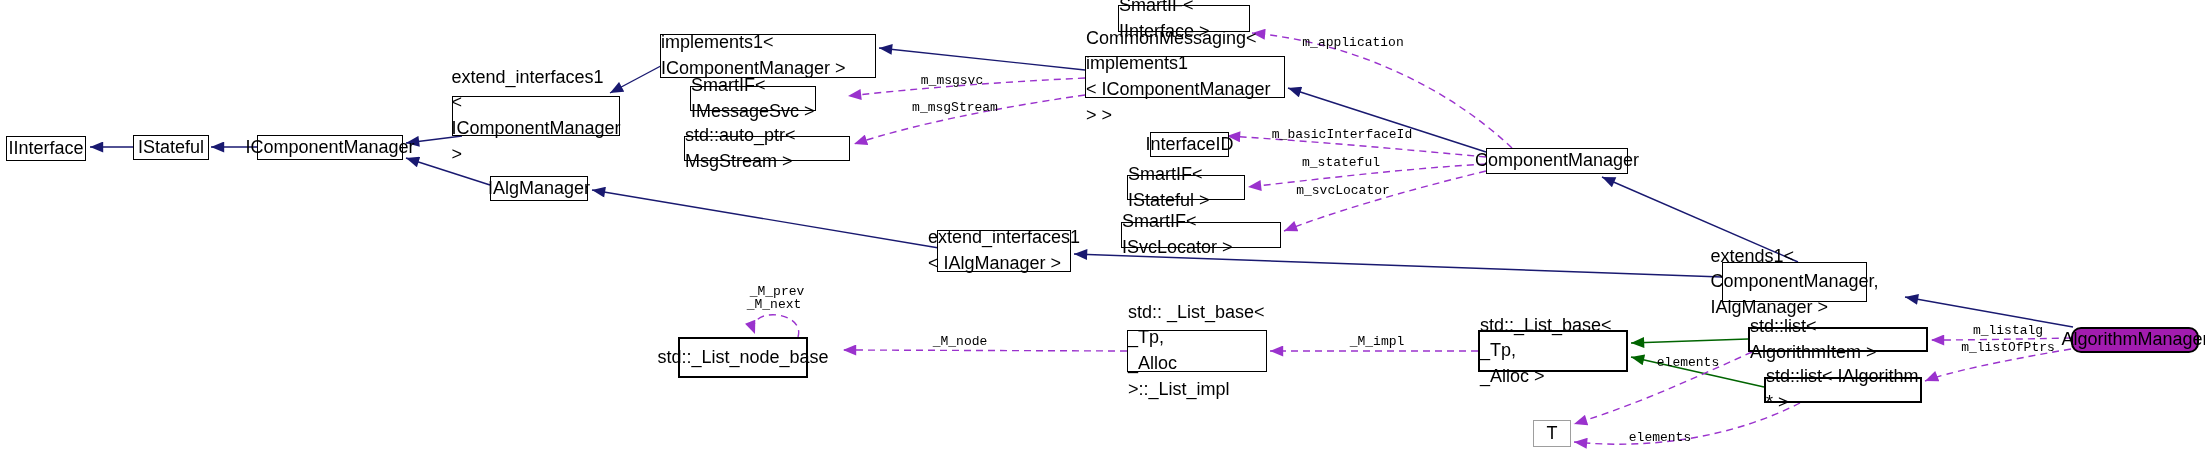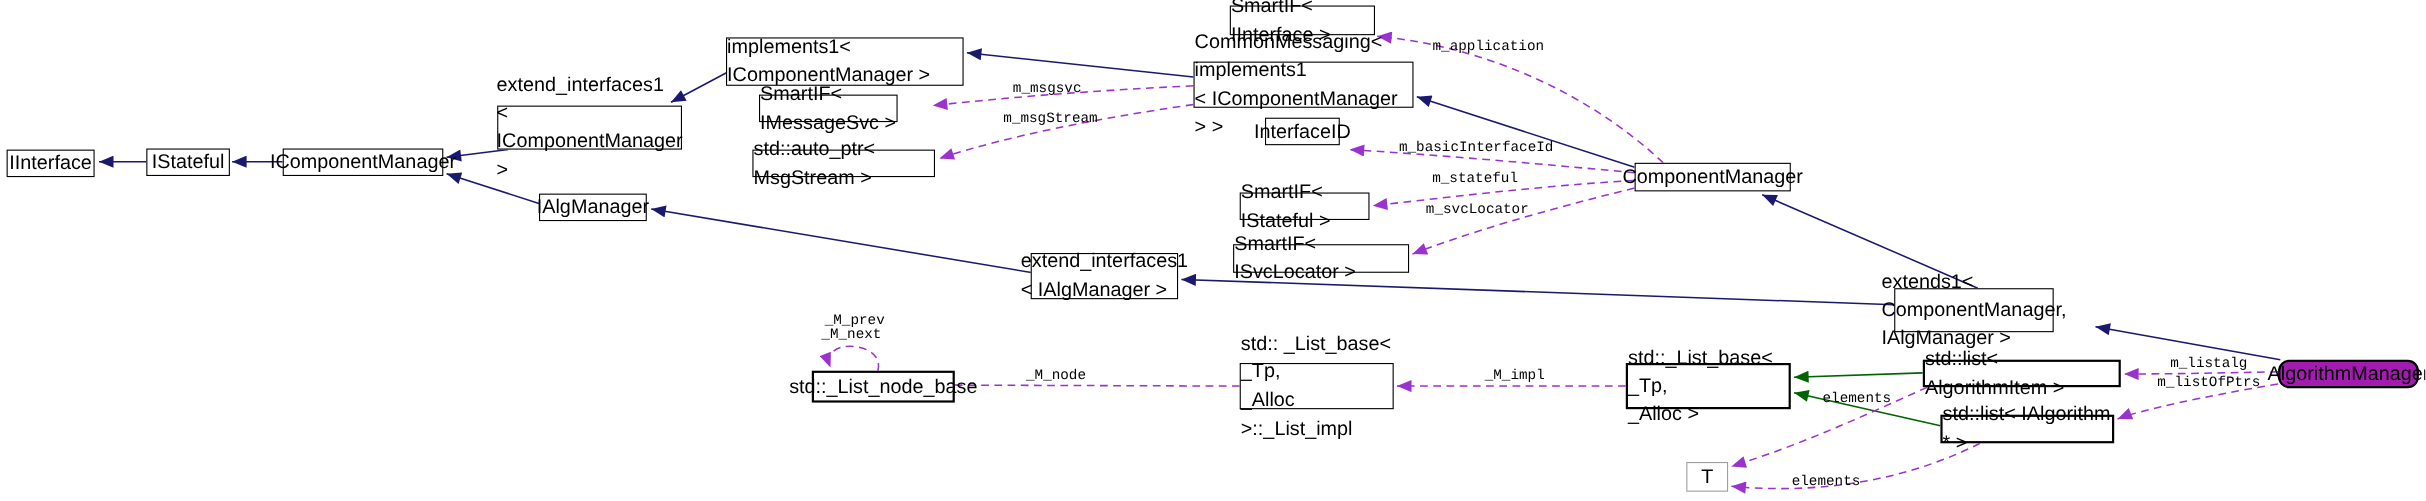--- a/index.html
+++ b/index.html
@@ -77,36 +77,36 @@
   <div class="node" style="left:257px;top:135px;width:146px;height:25px">IComponentManager</div>
   <div class="node" style="left:452px;top:96px;width:168px;height:40px">extend_interfaces1
 &lt; IComponentManager &gt;</div>
   <div class="node" style="left:490px;top:176px;width:98px;height:25px">IAlgManager</div>
   <div class="node" style="left:660px;top:34px;width:216px;height:44px">implements1&lt; IComponentManager &gt;</div>
   <div class="node" style="left:690px;top:86px;width:126px;height:25px">SmartIF&lt; IMessageSvc &gt;</div>
   <div class="node" style="left:684px;top:136px;width:166px;height:25px">std::auto_ptr&lt; MsgStream &gt;</div>
   <div class="node" style="left:1085px;top:56px;width:200px;height:42px">CommonMessaging&lt; implements1
 &lt; IComponentManager &gt; &gt;</div>
   <div class="node" style="left:1118px;top:5px;width:132px;height:27px">SmartIF&lt; IInterface &gt;</div>
-  <div class="node" style="left:1150px;top:107px;width:68px;height:25px">InterfaceID</div>
+  <div class="node" style="left:1150px;top:132px;width:79px;height:25px">InterfaceID</div>
   <div class="node" style="left:1486px;top:148px;width:142px;height:26px">ComponentManager</div>
   <div class="node" style="left:1127px;top:175px;width:118px;height:25px">SmartIF&lt; IStateful &gt;</div>
   <div class="node" style="left:1121px;top:222px;width:160px;height:26px">SmartIF&lt; ISvcLocator &gt;</div>
   <div class="node" style="left:937px;top:230px;width:134px;height:42px">extend_interfaces1
 &lt; IAlgManager &gt;</div>
   <div class="node" style="left:1722px;top:262px;width:145px;height:40px">extends1&lt; ComponentManager,
 IAlgManager &gt;</div>
   <div class="node thick" style="left:1748px;top:327px;width:180px;height:25px">std::list&lt; AlgorithmItem &gt;</div>
   <div class="node main" style="left:2071px;top:327px;width:128px;height:26px">AlgorithmManager</div>
   <div class="node thick" style="left:1764px;top:377px;width:158px;height:26px">std::list&lt; IAlgorithm * &gt;</div>
   <div class="node thick" style="left:1478px;top:330px;width:150px;height:42px">std::_List_base&lt; _Tp,
 _Alloc &gt;</div>
   <div class="node" style="left:1127px;top:330px;width:140px;height:42px">std:: _List_base&lt; _Tp,
 _Alloc &gt;::_List_impl</div>
-  <div class="node thick" style="left:738px;top:337px;width:130px;height:29px">std::_List_node_base</div>
+  <div class="node thick" style="left:678px;top:337px;width:130px;height:41px">std::_List_node_base</div>
   <div class="node tparam" style="left:1533px;top:420px;width:38px;height:27px">T</div>
 
   <span class="elabel" style="left:952px;top:80px">m_msgsvc</span>
   <span class="elabel" style="left:955px;top:107px">m_msgStream</span>
   <span class="elabel" style="left:1353px;top:42px">m_application</span>
   <span class="elabel" style="left:1342px;top:134px">m_basicInterfaceId</span>
   <span class="elabel" style="left:1341px;top:162px">m_stateful</span>
   <span class="elabel" style="left:1343px;top:190px">m_svcLocator</span>
   <span class="elabel" style="left:2008px;top:330px">m_listalg</span>
   <span class="elabel" style="left:2008px;top:347px">m_listOfPtrs</span>

